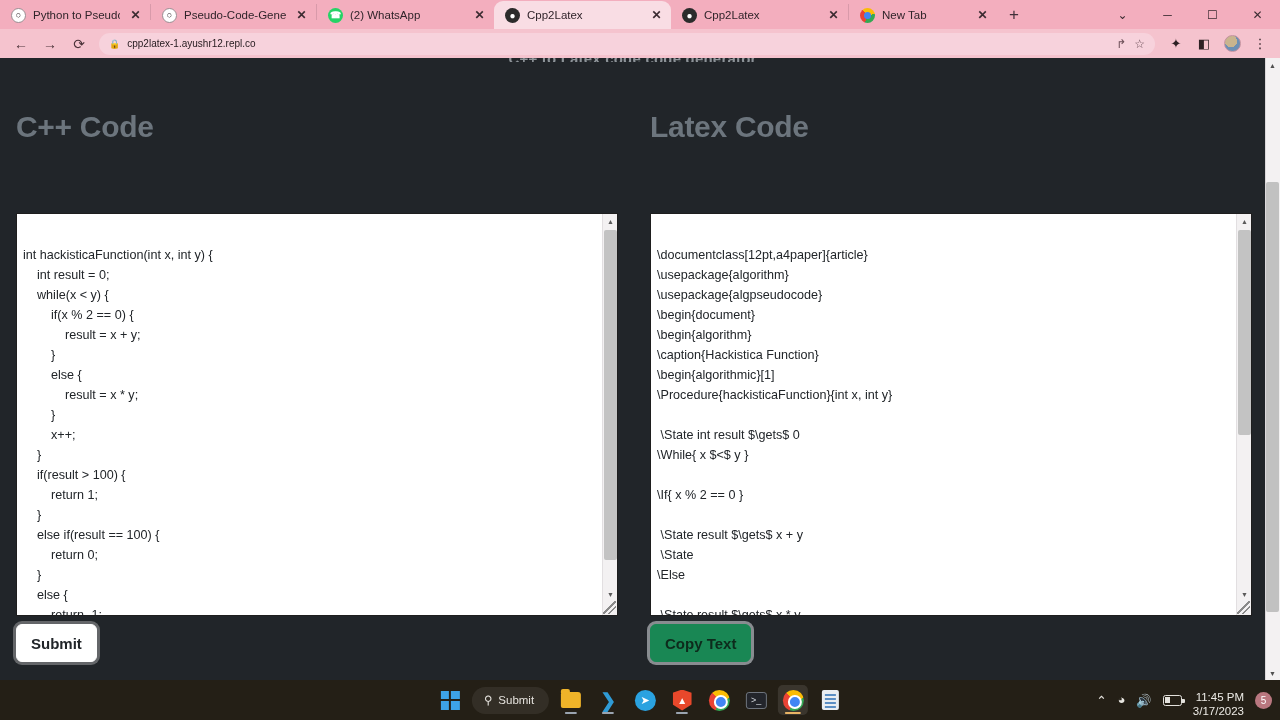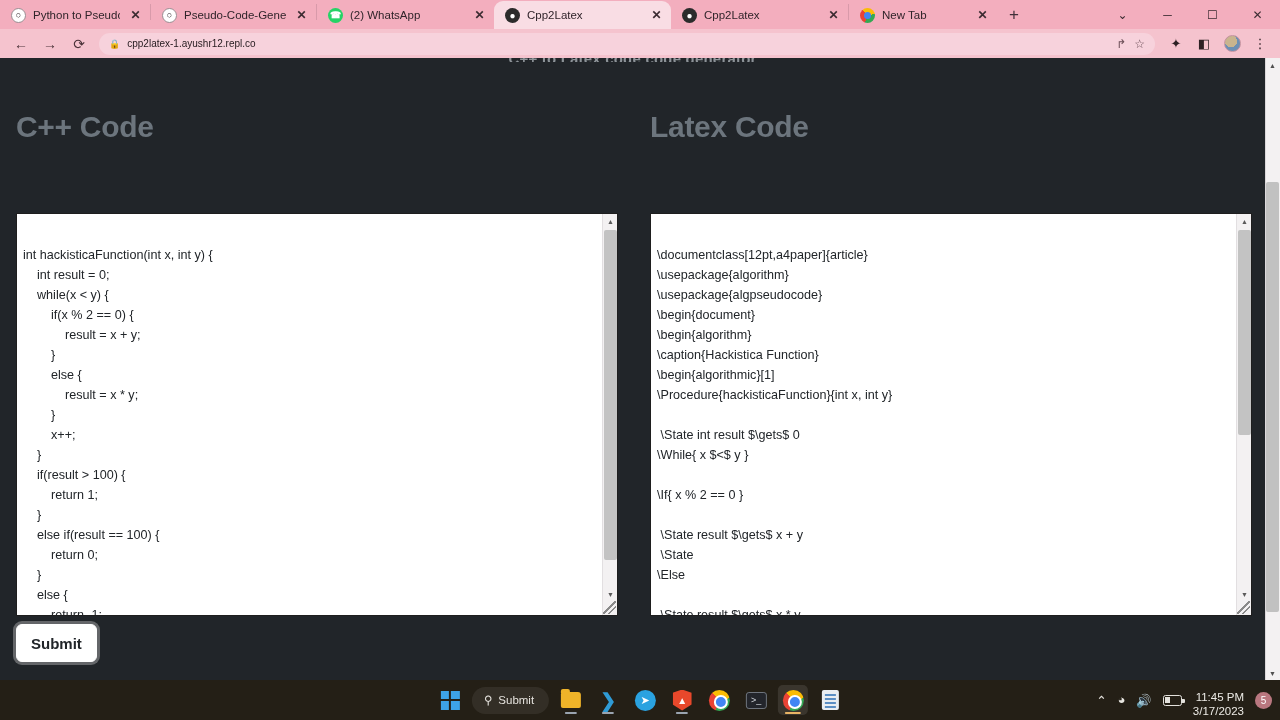--- a/index.html
+++ b/index.html
@@ -463,20 +463,21 @@
 \EndIf</div>
       <div class="ta-sb">
         <div class="sb-arrow" style="top:0">▲</div>
         <div class="ta-thumb" style="top:16px;height:205px"></div>
         <div class="sb-arrow" style="bottom:14px">▼</div>
       </div>
       <div class="resize-grip"></div>
     </div>
 
     <div class="btn" id="btn-submit">Submit</div>
+    <div class="btn" id="btn-copy">Copy Text</div>
 
     <div id="page-scroll-track">
       <div class="sb-arrow-pg" style="top:0">▲</div>
       <div id="page-scroll-thumb"></div>
       <div class="sb-arrow-pg" style="bottom:0">▼</div>
     </div>
   </div>
 </div>
 
 <div id="taskbar">

